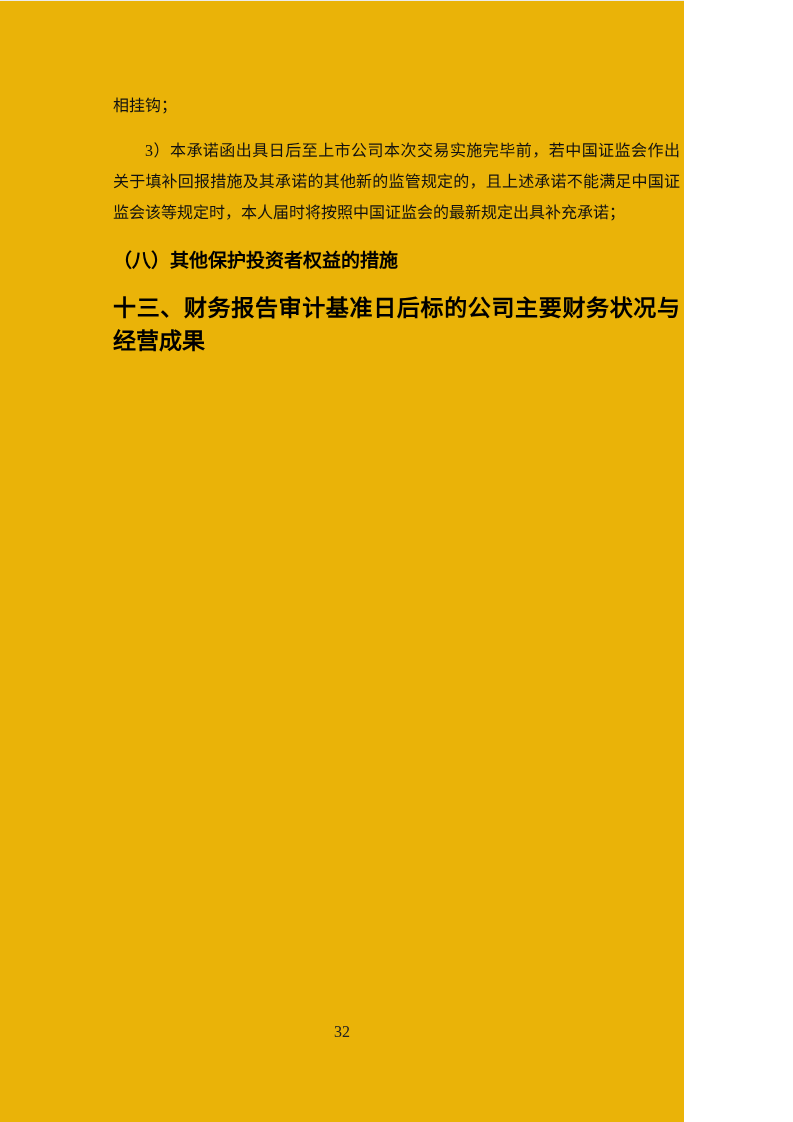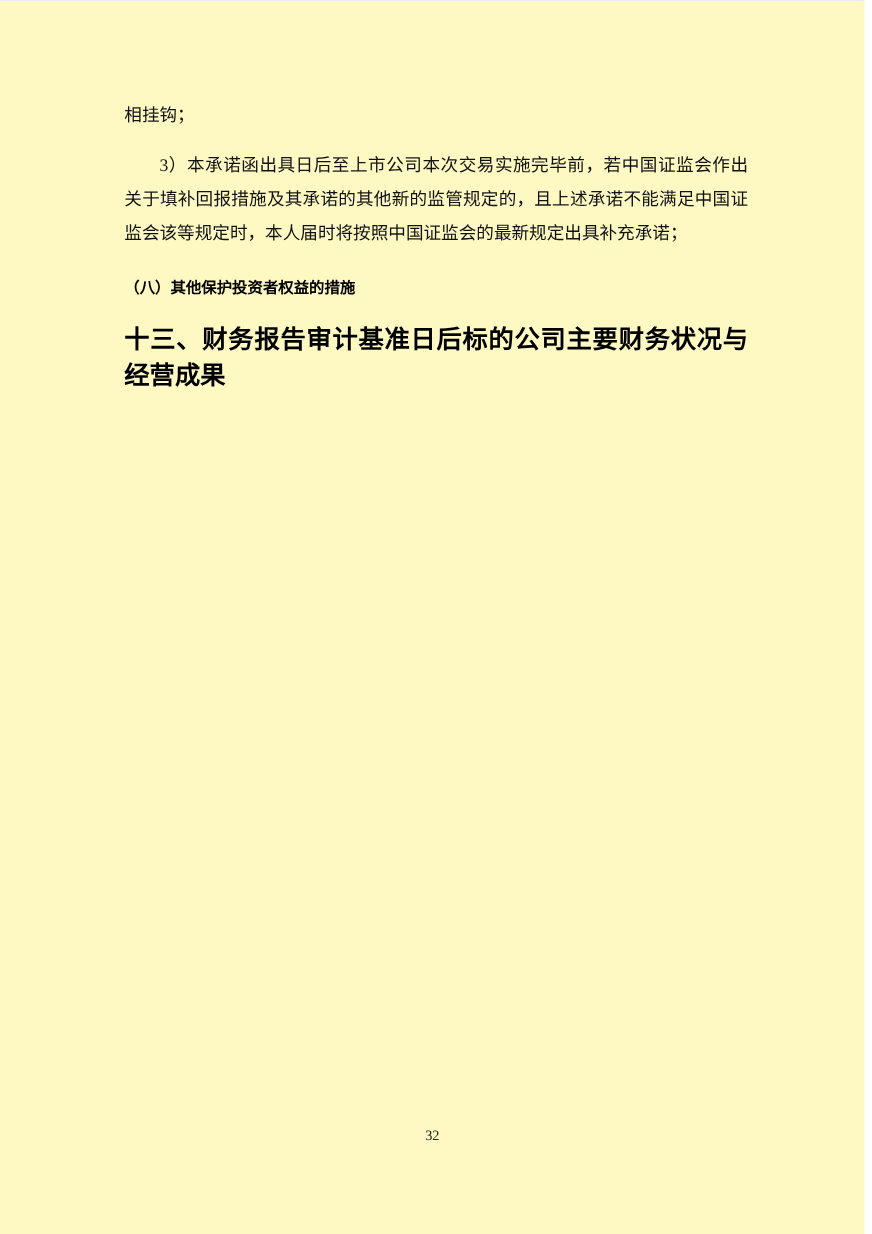--- a/index.html
+++ b/index.html
@@ -2,23 +2,23 @@
 <html lang="zh-CN"><head>
 <meta charset="utf-8">
 <style>
   html, body {
     margin: 0;
     padding: 0;
     background: #ffffff;
   }
   .page {
     position: relative;
-    width: 786px;
+    width: 684px;
     height: 1122px;
-    background: #fef9c3;
+    background: #eab308;
     border-top: 1px solid #ececec;
     box-sizing: border-box;
     overflow: hidden;
   }
   .content {
     position: absolute;
     left: 113px;
     top: 89px;
     width: 567px;
   }
@@ -29,21 +29,21 @@
     color: #111111;
     text-align: justify;
     margin: 0 0 14px 0;
   }
   .indent {
     text-indent: 2em;
   }
   .section-heading {
     font-family: "Liberation Sans", "DejaVu Sans", sans-serif;
     font-weight: 700;
-    font-size: 14px;
+    font-size: 19px;
     line-height: 30px;
     color: #000000;
     margin: 18px 0 16px 0;
   }
   .chapter-heading {
     font-family: "Liberation Sans", "DejaVu Sans", sans-serif;
     font-weight: 700;
     font-size: 23px;
     line-height: 33px;
     color: #000000;
@@ -52,21 +52,21 @@
   }
   .page-footer {
     position: absolute;
     top: 1022px;
     left: 0;
     width: 100%;
     text-align: center;
   }
   .page-number {
     font-family: "Liberation Serif", "DejaVu Serif", serif;
-    font-size: 13px;
+    font-size: 16px;
     line-height: 16px;
     color: #222222;
   }
 </style>
 </head>
 <body>
 
 <div class="page">
   <div class="content">
 

